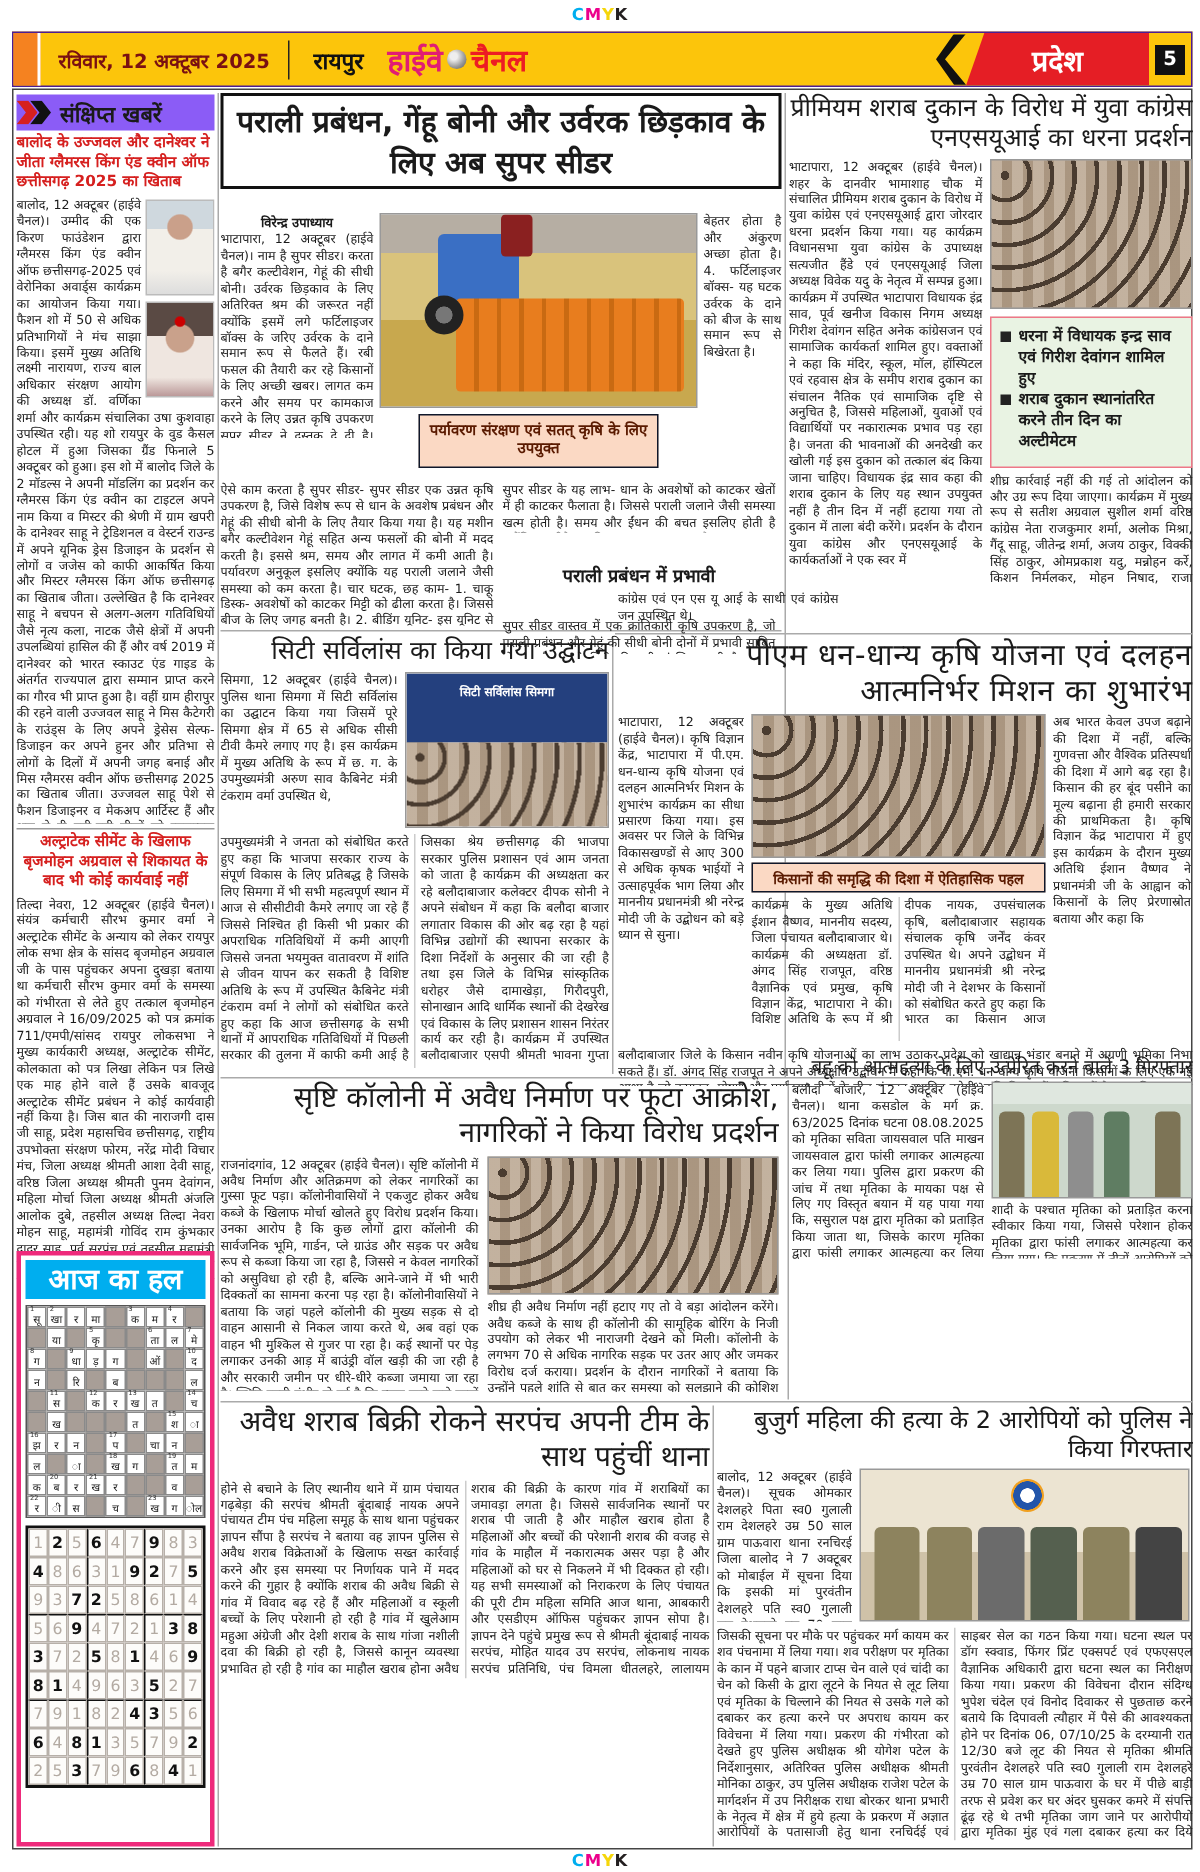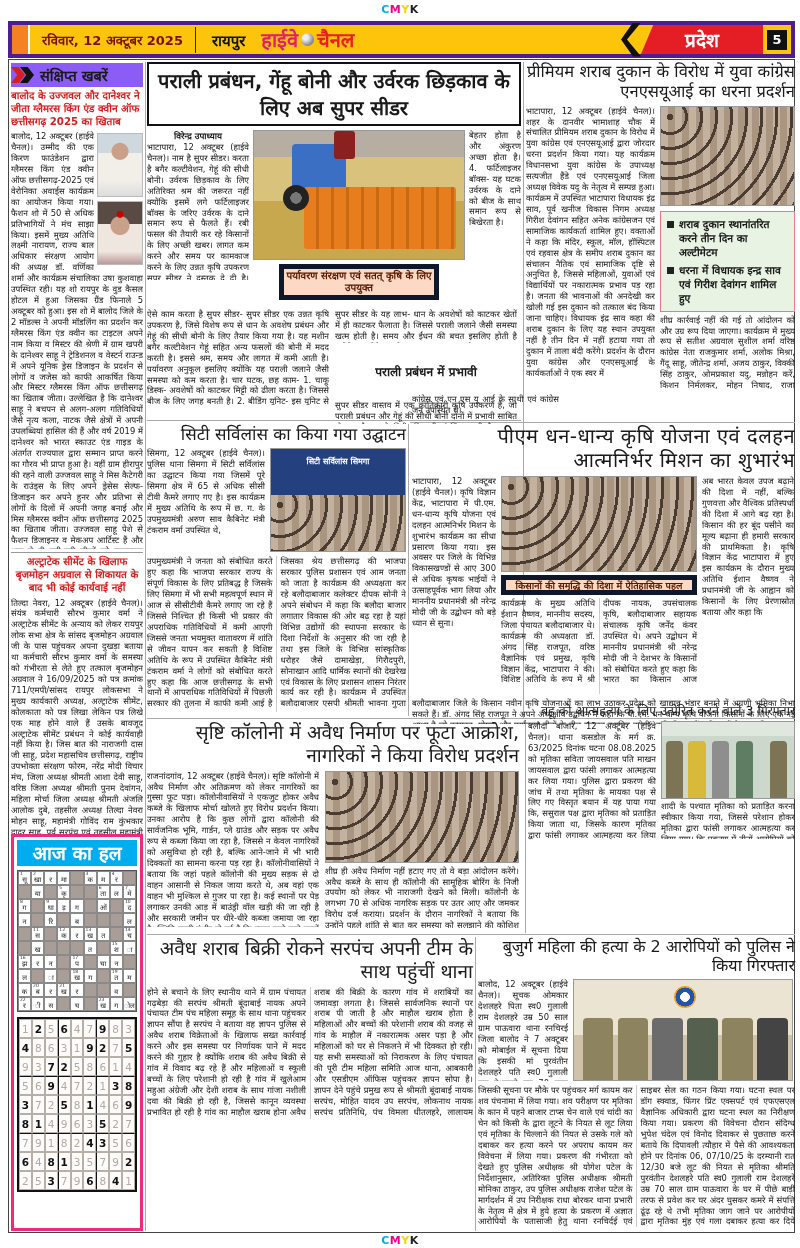--- a/index.html
+++ b/index.html
@@ -1,21 +1,21 @@
 <!DOCTYPE html>
 <html><head>
 <meta charset="utf-8">
 <style>
 *{margin:0;padding:0;box-sizing:border-box}
 body{background:#fff;font-family:"DejaVu Sans",sans-serif;color:#1a1a1a}
 .page{position:relative;width:800px;height:1248px;background:#fff;overflow:hidden;margin:0 auto}
 .cmyk{position:absolute;left:0;right:0;text-align:center;font-size:11px;font-weight:bold;letter-spacing:.5px;font-family:"DejaVu Sans",sans-serif}
 .cmyk-c{color:#00aeef}.cmyk-m{color:#ec008c}.cmyk-y{color:#f5d60a}.cmyk-k{color:#231f20}
 
-.mast{position:absolute;left:8px;top:21px;width:787px;height:37px;background:#fcc50b;border:4px solid #4c1d95;display:flex;align-items:center}
+.mast{position:absolute;left:8px;top:21px;width:787px;height:37px;background:#fcc50b;border:1px solid #4c1d95;display:flex;align-items:center}
 .mast-orange{width:18px;height:100%;background:#f58220;border-right:2px solid #fff}
 .mast-date{font-size:13px;font-weight:bold;color:#7a1012;padding:0 12px;white-space:nowrap}
 .mast-div{width:1px;height:26px;background:#222}
 .mast-city{font-size:15px;font-weight:bold;color:#111;padding:0 16px;white-space:nowrap}
 .mast-logo{display:flex;align-items:center;gap:3px;font-size:20px;font-weight:bold;white-space:nowrap}
 .logo-a{color:#e11d74}.logo-b{color:#ed1c24}
 .logo-wheel{width:13px;height:13px;border-radius:50%;background:radial-gradient(circle at 35% 35%,#eee 20%,#999 60%,#555)}
 .mast-right{margin-left:auto;display:flex;align-items:center;height:100%}
 .mast-chev{width:20px;height:34px;background:#111;clip-path:polygon(100% 0,30% 50%,100% 100%,60% 100%,0 50%,60% 0)}
 .mast-band{height:100%;width:122px;background:#e51e25;color:#fff;display:flex;align-items:center;justify-content:center;font-size:19px;font-weight:bold;clip-path:polygon(10% 0,100% 0,100% 100%,0 100%)}
@@ -46,21 +46,21 @@
 .sud{display:grid;grid-template-columns:repeat(9,1fr);border:2px solid #111;margin-top:5px}
 .sud-cell{height:19px;display:flex;align-items:center;justify-content:center;font-size:10.5px;color:#b3aaa2;border:.5px solid #b7b0a9;background:#fdfcfa}
 .sud-cell.bold{color:#111;font-weight:bold}
 .sud-cell.bt3{border-top:1.6px solid #111}.sud-cell.bl3{border-left:1.6px solid #111}
 
 .art{position:absolute}
 .hl-box{border:2px solid #111;text-align:center;font-weight:bold;padding:3px 2px}
 .hl{text-align:right;font-weight:normal;line-height:1.2}
 .photo{position:relative;overflow:hidden;border:1px solid #999}
 .crowd{background-color:#b9a58f;background-image:repeating-radial-gradient(circle at 9px 10px,#4a3c30 0 3px,rgba(0,0,0,0) 3px 15px),repeating-linear-gradient(90deg,rgba(255,255,255,.14) 0 7px,rgba(60,40,20,.12) 7px 14px)}
-.capbox{background:#fbd9c4;border:5px solid #0f172a;color:#5a1a00;font-weight:bold;text-align:center;display:flex;align-items:center;justify-content:center}
+.capbox{background:#fbd9c4;border:1px solid #0f172a;color:#5a1a00;font-weight:bold;text-align:center;display:flex;align-items:center;justify-content:center}
 .greenbox{background:#e9f3e3;border:1.5px solid #e78;padding:5px 6px;font-size:10.5px;font-weight:bold;line-height:1.35}
 .greenbox .li{display:flex;gap:5px;margin-bottom:4px}
 .bullet{width:7px;height:7px;background:#222;margin-top:4px;flex:0 0 auto}
 .subhead{font-weight:bold;text-align:center;font-size:12px;margin:20px 0}
 .sig{font-weight:bold;font-size:8.2px;text-align:right}
 .twocol{column-count:2;column-gap:8px;column-rule:1px solid #ccc}
 
 .ph-seeder{background:linear-gradient(#b6aea3 0 20%,#d9c37c 20% 55%,#c8a84e 55%)}
 .ph-seeder .machine{position:absolute;right:4%;bottom:8%;width:72%;height:48%;background:repeating-linear-gradient(90deg,#e87d1e 0 12px,#c96a12 12px 15px);border-radius:3px}
 .ph-seeder .tractor{position:absolute;left:18%;top:10%;width:26%;height:42%;background:#3a6fc4;border-radius:4px}
@@ -303,21 +303,21 @@
         <div class="sud-cell">9</div>
         <div class="sud-cell bold">6</div>
         <div class="sud-cell bl3">8</div>
         <div class="sud-cell bold">4</div>
         <div class="sud-cell">1</div>
       </div>
   </div>
 
   <div class="art" style="left:147px;top:62px;width:374px;height:356px">
     <div class="hl-box" style="font-size:20px">पराली प्रबंधन, गेंहू बोनी और उर्वरक छिड़काव के लिए अब सुपर सीडर</div>
-    <div style="display:flex;gap:4px;margin-top:4px">
+    <div style="display:flex;gap:4px;margin-top:16px">
       <div style="width:102px">
         <div style="font-weight:bold;font-size:8.6px;text-align:center">विरेन्द्र उपाध्याय</div>
         <div class="bt" style="height:138px">
           <span>भाटापारा, 12 अक्टूबर (हाईवे चैनल)। नाम है सुपर सीडर। करता है बगैर कल्टीवेशन, गेहूं की सीधी बोनी। उर्वरक छिड़काव के लिए अतिरिक्त श्रम की जरूरत नहीं क्योंकि इसमें लगे फर्टिलाइजर बॉक्स के जरिए उर्वरक के दाने समान रूप से फैलते हैं।</span> <span>रबी फसल की तैयारी कर रहे किसानों के लिए अच्छी खबर। लागत कम करने और समय पर कामकाज करने के लिए उन्नत कृषि उपकरण सुपर सीडर ने दस्तक दे दी है। पर्यावरण अनुकूल इसलिए क्योंकि सुपर सीडर नामक यह उन्नत कृषि उपकरण पराली प्रबंधन भी बेहतर तरीके से करता है।</span>
         </div>
       </div>
       <div style="width:212px">
         <div class="photo ph-seeder" style="width:212px;height:130px">
           <div class="tractor"></div>
             <div class="driver"></div>
@@ -342,27 +342,27 @@
 
   <div class="art" style="left:526px;top:62px;width:269px;height:330px">
     <div class="hl" style="font-size:16.5px">प्रीमियम शराब दुकान के विरोध में युवा कांग्रेस एनएसयूआई का धरना प्रदर्शन</div>
     <div style="display:flex;gap:5px;margin-top:4px">
       <div class="bt" style="width:129px;height:272px">
         <span>भाटापारा, 12 अक्टूबर (हाईवे चैनल)। शहर के दानवीर भामाशाह चौक में संचालित प्रीमियम शराब दुकान के विरोध में युवा कांग्रेस एवं एनएसयूआई द्वारा जोरदार धरना प्रदर्शन किया गया। यह कार्यक्रम विधानसभा युवा कांग्रेस के उपाध्यक्ष सत्यजीत हैंडे एवं एनएसयूआई जिला अध्यक्ष विवेक यदु के नेतृत्व में सम्पन्न हुआ।</span> <span>कार्यक्रम में उपस्थित भाटापारा विधायक इंद्र साव, पूर्व खनीज विकास निगम अध्यक्ष गिरीश देवांगन सहित अनेक कांग्रेसजन एवं सामाजिक कार्यकर्ता शामिल हुए। वक्ताओं ने कहा कि मंदिर, स्कूल, मॉल, हॉस्पिटल एवं रहवास क्षेत्र के समीप शराब दुकान का संचालन नैतिक एवं सामाजिक दृष्टि से अनुचित है, जिससे महिलाओं, युवाओं एवं विद्यार्थियों पर नकारात्मक प्रभाव पड़ रहा है। जनता की भावनाओं की अनदेखी कर खोली गई इस दुकान को तत्काल बंद किया जाना चाहिए।</span> <span>विधायक इंद्र साव कहा की शराब दुकान के लिए यह स्थान उपयुक्त नहीं है तीन दिन में नहीं हटाया गया तो दुकान में ताला बंदी करेंगे। प्रदर्शन के दौरान युवा कांग्रेस और एनएसयूआई के कार्यकर्ताओं ने एक स्वर में</span>
       </div>
       <div style="width:135px">
         <div class="photo crowd" style="width:135px;height:100px"></div>
         <div class="greenbox" style="margin-top:5px">
+          <div class="li" style="margin-bottom:0">
+              <span class="bullet"></span>
+              <span>धरना में विधायक इन्द्र साव एवं गिरीश देवांगन शामिल हुए</span>
+            </div>
           <div class="li">
               <span class="bullet"></span>
               <span>शराब दुकान स्थानांतरित करने तीन दिन का अल्टीमेटम</span>
-            </div>
-          <div class="li" style="margin-bottom:0">
-              <span class="bullet"></span>
-              <span>धरना में विधायक इन्द्र साव एवं गिरीश देवांगन शामिल हुए</span>
             </div>
         </div>
         <div class="bt" style="height:76px;margin-top:3px">शीघ्र कार्रवाई नहीं की गई तो आंदोलन को और उग्र रूप दिया जाएगा। कार्यक्रम में मुख्य रूप से सतीश अग्रवाल सुशील शर्मा वरिष्ठ कांग्रेस नेता राजकुमार शर्मा, अलोक मिश्रा, गैंदू साहू, जीतेन्द्र शर्मा, अजय ठाकुर, विक्की सिंह ठाकुर, ओमप्रकाश यदु, मन्नोहन कर्रे, किशन निर्मलकर, मोहन निषाद, राजा तिवारी, नरेंद्र ब्रामकर, शशांक चौबे, शदाब जलिसवाला, विमल शर्मा हरीश लहरे, विजय साहू जितू यदु, विजय महिलांग, शशांक बंजारे, राजू वर्मा, महेंद्र साहू, लखेश्वर वैष्णव, विकास तिवारी, आर्या गोस्वामी, वसिम खान, संतोष साहू, तुषार पटेल, मनोज साहू, हेंवू यादव, शंकर ध्रुव, एवं सैकड़ों कार्यकर्ता युवा</div>
       </div>
     </div>
   </div>
 
   <div class="art" style="left:412px;top:394px;width:383px;height:26px;display:flex;gap:8px">
     <div class="bt" style="width:147px">कांग्रेस एवं एन एस यू आई के साथी एवं कांग्रेस जन उपस्थित थे।</div>
   </div>

